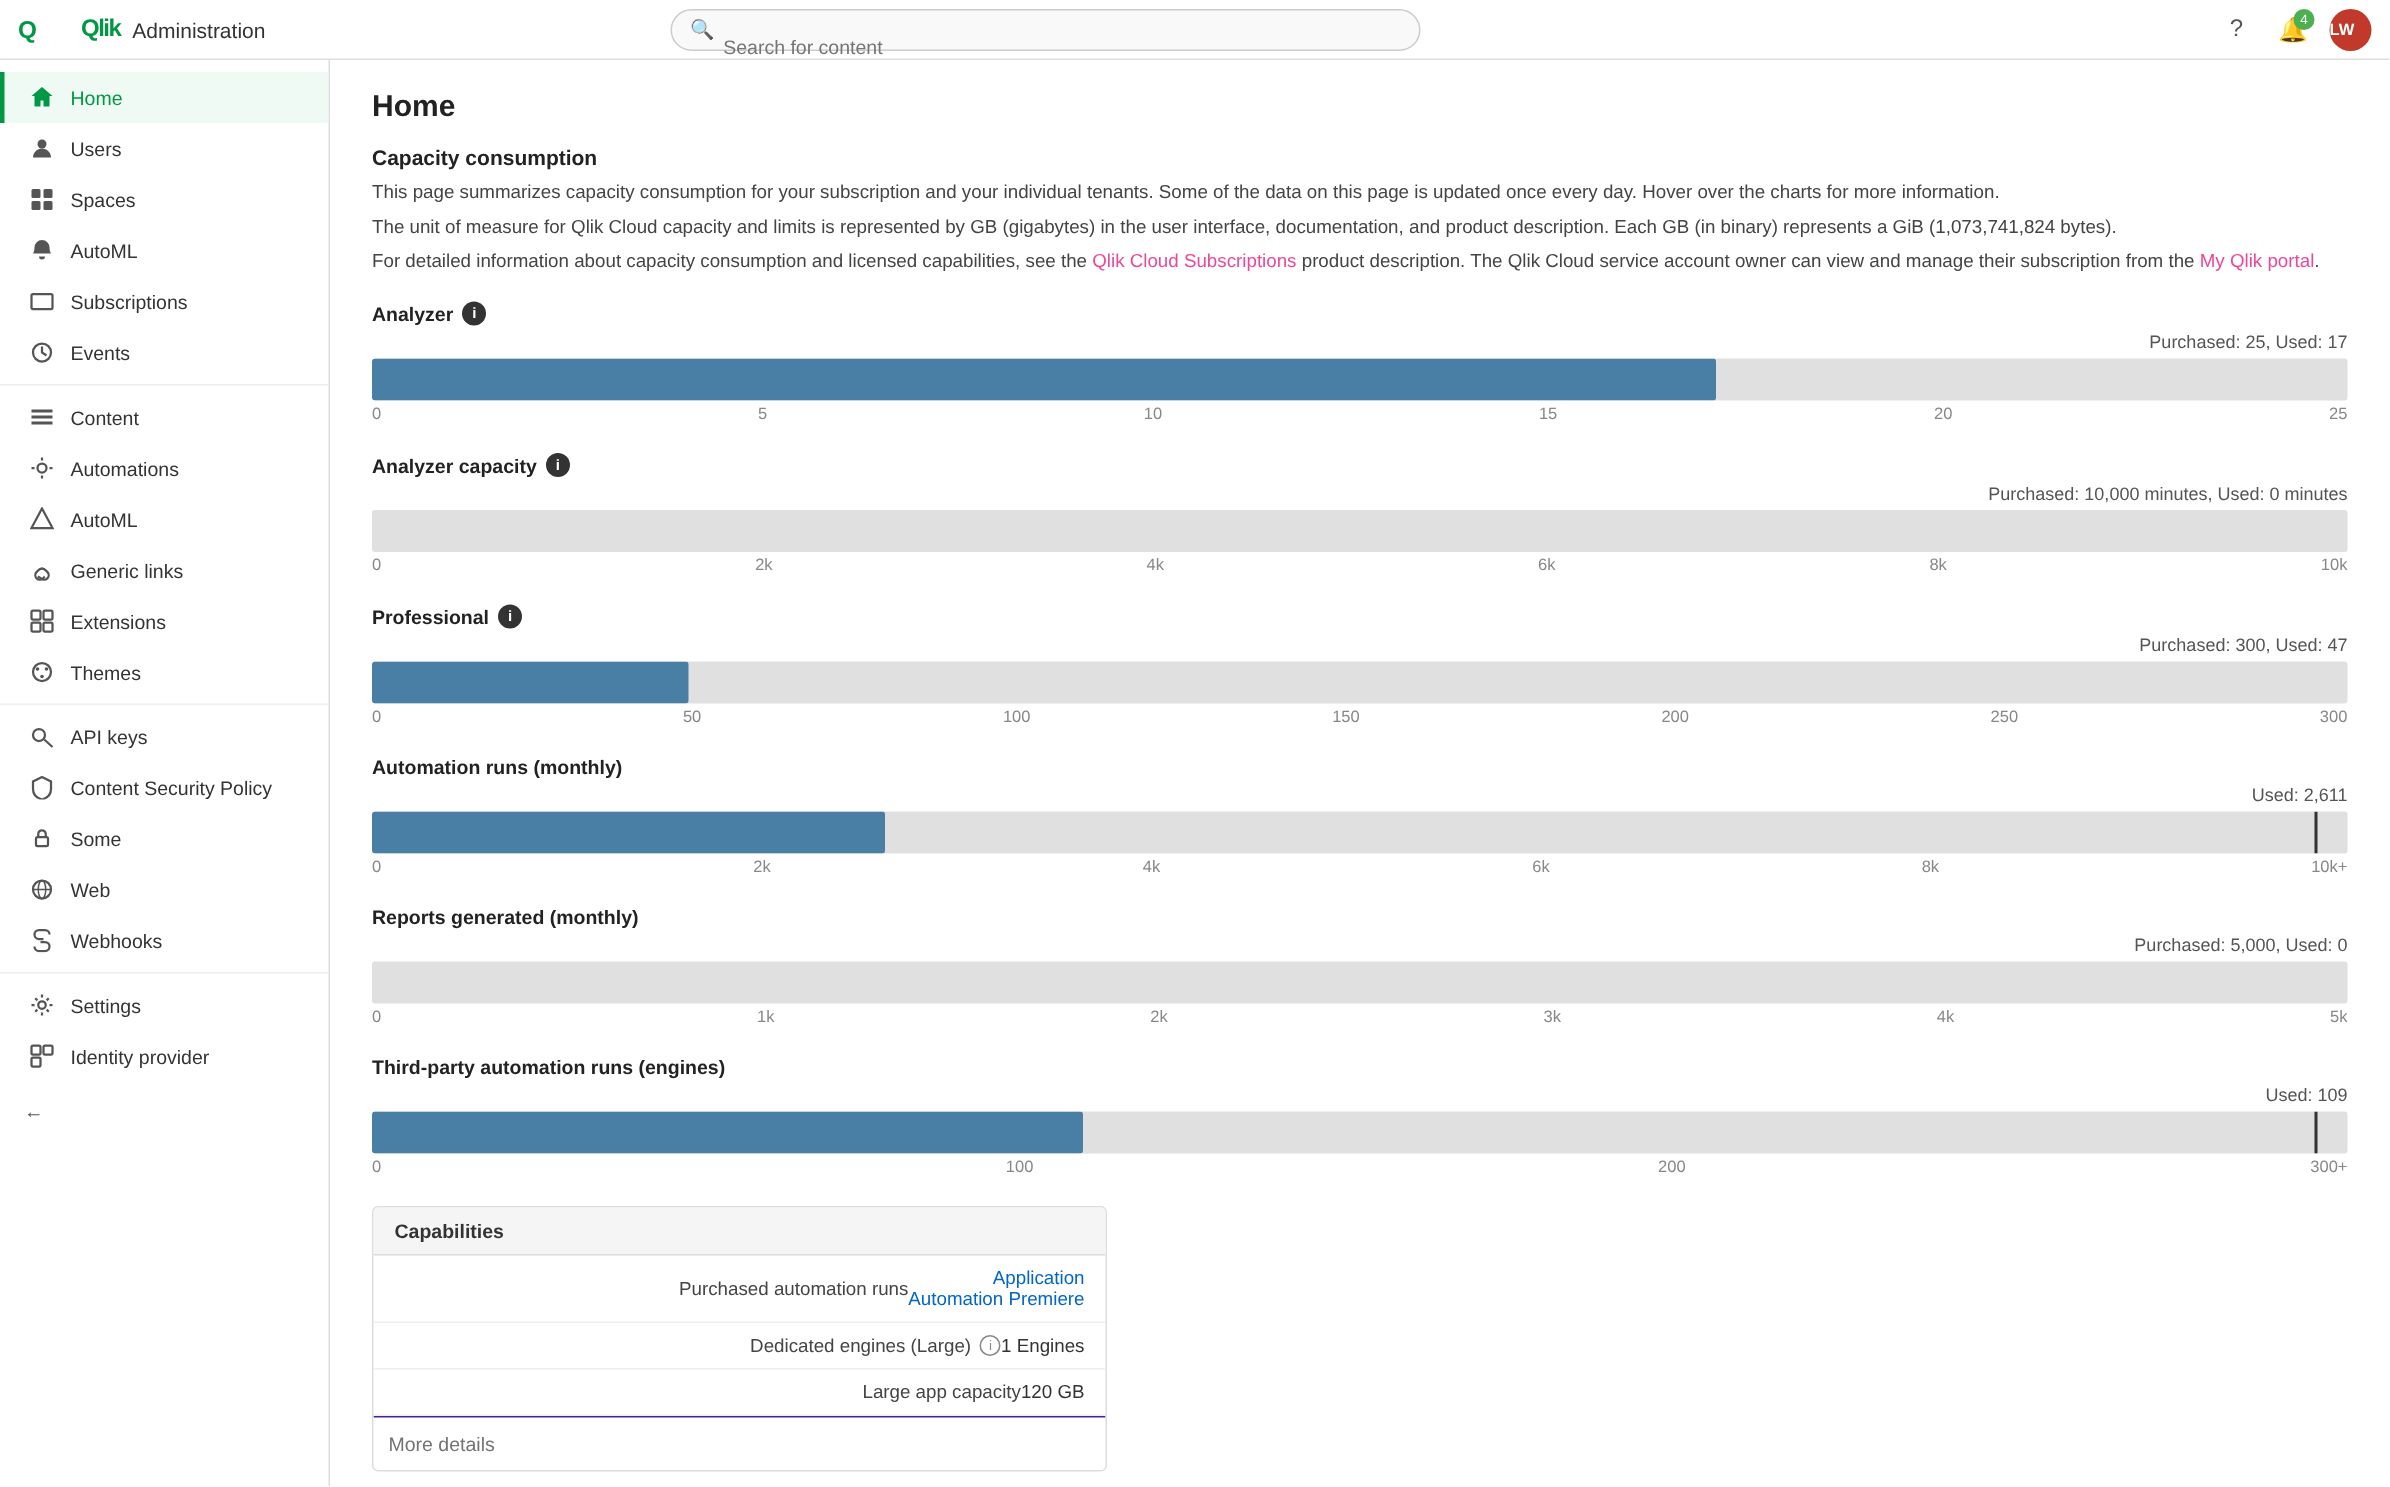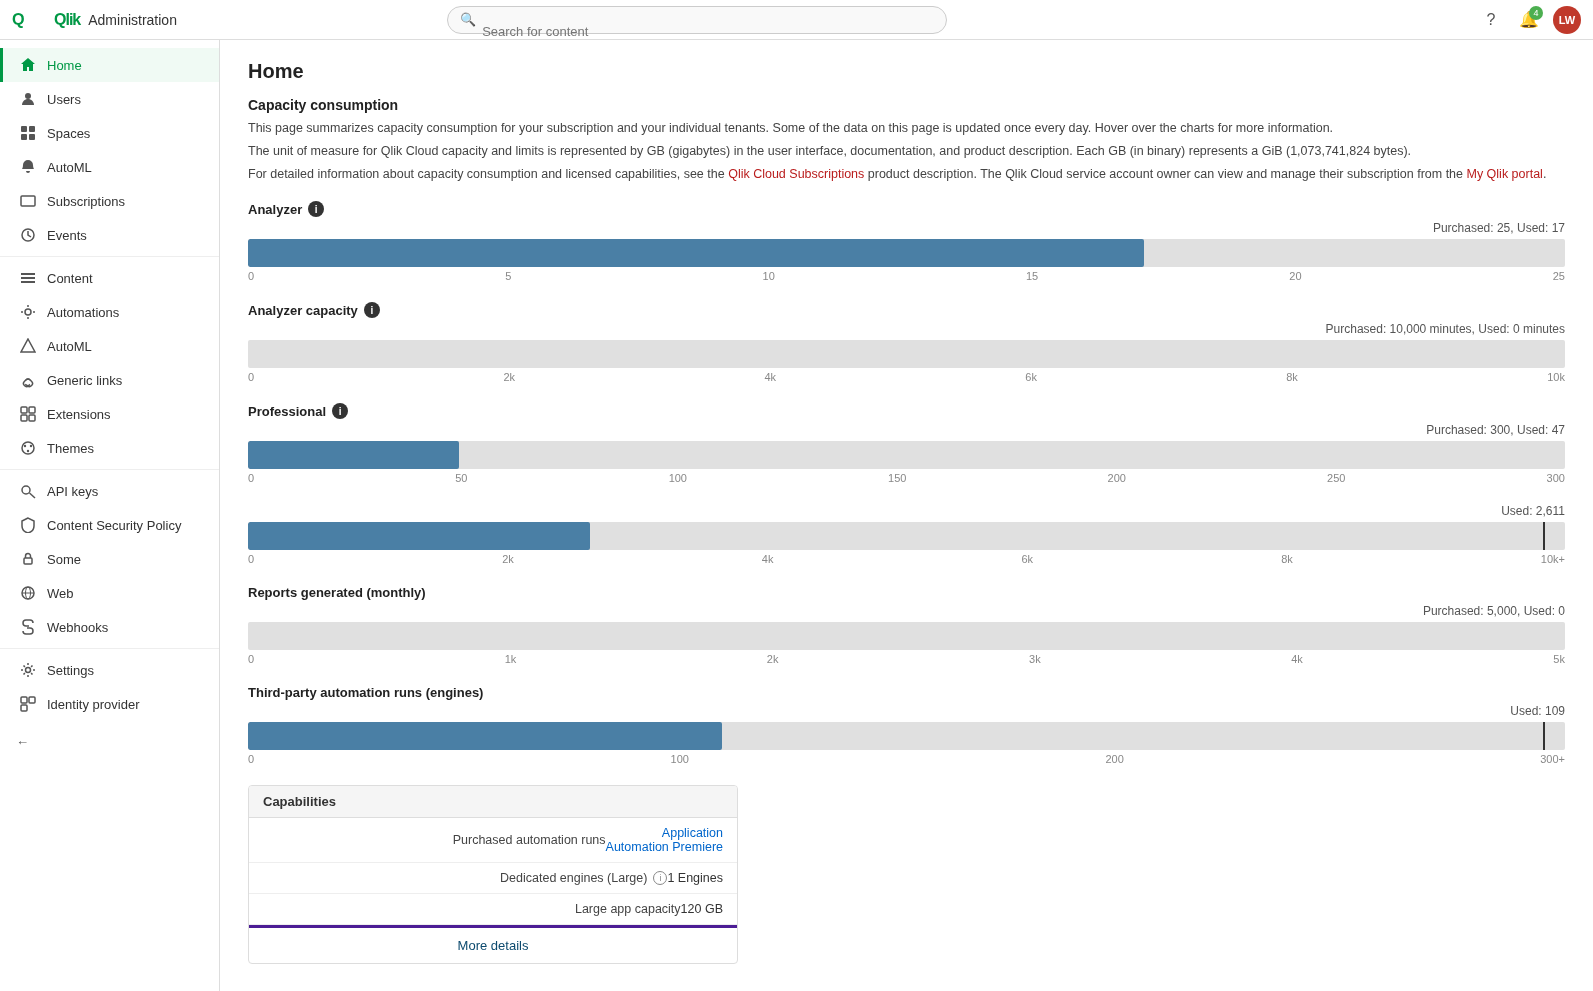--- a/index.html
+++ b/index.html
@@ -72,21 +72,21 @@
       color: #fff;
       border-radius: 50%;
       width: 14px; height: 14px;
       font-size: 9px;
       display: flex; align-items: center; justify-content: center;
     }
     .avatar {
       width: 28px; height: 28px;
       background: #c0392b;
       border-radius: 50%;
-      display: flex; align-items: center; justify-content: center;
+      display: flex; align-items: center; justify-content: flex-start;
       color: #fff; font-size: 11px; font-weight: bold;
       cursor: pointer;
     }
 
     
     .layout {
       display: flex;
       flex: 1;
       overflow: hidden;
     }
@@ -148,21 +148,21 @@
       font-weight: 600;
       color: #222;
       margin-bottom: 6px;
     }
     .description {
       font-size: 12.5px;
       color: #444;
       line-height: 1.5;
       margin-bottom: 4px;
     }
-    .link { color: #b91c1c; text-decoration: none; }
+    .link { color: #ec4899; text-decoration: none; }
 
     
     .charts-grid {
       display: grid;
       grid-template-columns: 1fr;
       gap: 20px 40px;
       margin-top: 18px;
     }
     .chart-section { }
     .chart-header {
@@ -252,27 +252,27 @@
     .cap-value { color: #333; text-align: right; }
     .cap-value-link { color: #0066cc; text-decoration: none; }
     .cap-info-icon {
       width: 14px; height: 14px;
       border: 1px solid #888;
       border-radius: 50%;
       display: flex; align-items: center; justify-content: center;
       color: #888; font-size: 9px;
     }
     .more-details {
-      text-align: center;
+      text-align: left;
       padding: 10px;
       font-size: 13px;
       font-weight: 500;
-      color: #0c4a6e;
+      color: #737373;
       cursor: pointer;
-      border-top: 3px solid #4c1d95;
+      border-top: 1px solid #4c1d95;
     }
   </style>
 </head>
 <body>
 
 <div class="topbar">
   <div class="topbar-logo">
     <svg class="qlik-logo-svg" viewBox="0 0 40 24" fill="none" xmlns="http://www.w3.org/2000/svg">
       <text x="0" y="18" font-size="18" font-weight="bold" fill="#009845" font-family="Arial">Q</text>
     </svg>
@@ -570,20 +570,23 @@
           <span>50</span>
           <span>100</span>
           <span>150</span>
           <span>200</span>
           <span>250</span>
           <span>300</span>
         </div>
       </div>
 
       <div class="chart-section">
+        <div class="chart-header">
+          <span class="chart-label">Automation runs (monthly)</span>
+        </div>
         <div class="chart-used-label">Used: 2,611</div>
         <div class="bar-container">
           <div class="bar-fill" style="width: 26%;"></div>
           <div class="bar-marker"></div>
         </div>
         <div class="bar-axis">
           <span>0</span>
           <span>2k</span>
           <span>4k</span>
           <span>6k</span>

